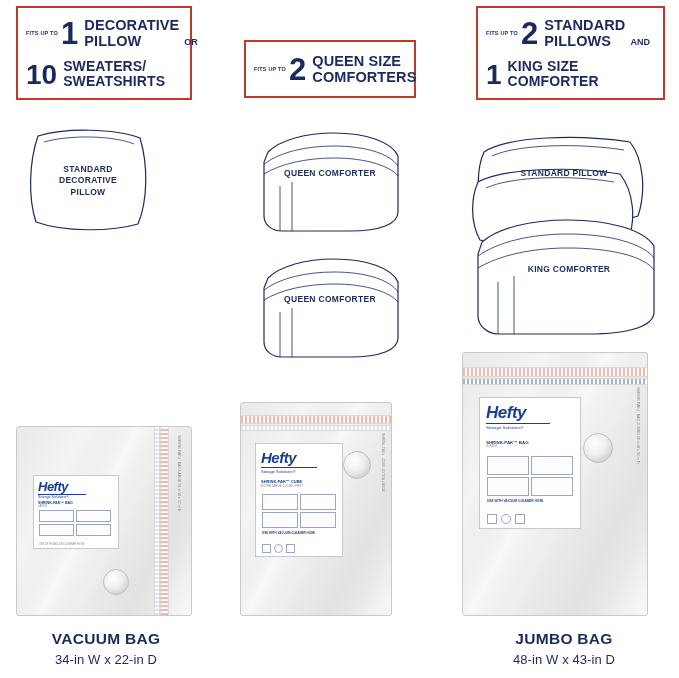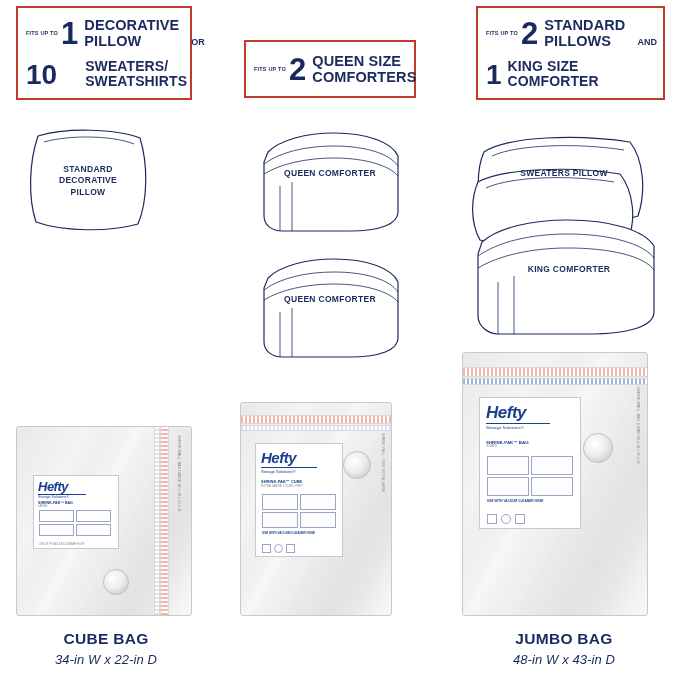--- a/index.html
+++ b/index.html
@@ -56,21 +56,21 @@
     font-weight: bold;
     color: #1b2a5e;
     line-height: 1.08;
     letter-spacing: .1px;
   }
   .cap-text.two { font-size: 14px; }
   .cap-conn {
     font-size: 9px;
     font-weight: bold;
     color: #1b2a5e;
-    margin-left: 12px;
+    margin-left: 5px;
     align-self: flex-end;
     padding-bottom: 2px;
   }
 
   #callout-large { left: 16px; top: 6px; width: 176px; height: 94px; }
   #callout-xl    { left: 244px; top: 40px; width: 172px; height: 58px; }
   #callout-jumbo { left: 476px; top: 6px; width: 189px; height: 94px; }
 
   
   .item-label {
@@ -179,39 +179,38 @@
   }
   .caption .name {
     font-size: 15.5px;
     font-weight: bold;
     letter-spacing: .3px;
     margin-bottom: 4px;
   }
   .caption .dims {
     font-size: 13px;
     letter-spacing: .1px;
-    font-style: italic;
   }
 </style>
 </head>
 <body>
 
 <div class="canvas">
 
   <div class="callout" id="callout-large">
     <div class="cap-row" style="margin-top:4px;">
       <div class="cap-fits">FITS UP TO</div>
       <div class="cap-num">1</div>
       <div class="cap-text" style="white-space:pre-line;">DECORATIVE
 PILLOW</div>
       <div class="cap-conn">OR</div>
     </div>
     <div class="cap-row" style="margin-top:10px;">
       <div class="cap-num small">10</div>
-      <div class="cap-text two" style="white-space:pre-line;margin-left:22px;">SWEATERS/
+      <div class="cap-text two" style="white-space:pre-line;">SWEATERS/
 SWEATSHIRTS</div>
     </div>
   </div>
 
   <div class="callout" id="callout-xl">
     <div class="cap-row" style="margin-top:6px;">
       <div class="cap-fits">FITS UP TO</div>
       <div class="cap-num">2</div>
       <div class="cap-text" style="white-space:pre-line;">QUEEN SIZE
 COMFORTERS</div>
@@ -265,21 +264,21 @@
     <div class="item-label abs" style="left:0; top:42px; width:152px;">QUEEN COMFORTER</div>
   </div>
 
   <div class="abs" style="left:468px; top:124px; width:192px; height:126px;">
     <svg width="192" height="126" viewBox="0 0 192 126">
       <path class="fillw" d="M16 28 C40 12, 110 10, 162 18 C176 36, 178 68, 170 92 C132 104, 52 106, 18 96 C8 76, 8 46, 16 28 Z"></path>
       <path class="ln-thin" d="M24 32 C50 20, 112 19, 156 26"></path>
       <path class="fillw" d="M10 58 C36 44, 104 42, 152 50 C166 68, 168 96, 160 116 C122 126, 44 126, 12 116 C2 98, 3 74, 10 58 Z"></path>
       <path class="ln-thin" d="M18 64 C44 52, 104 51, 146 58"></path>
     </svg>
-    <div class="item-label abs" style="left:20px; top:44px; width:152px;">SWEATERS PILLOW</div>
+    <div class="item-label abs" style="left:20px; top:44px; width:152px;">STANDARD PILLOW</div>
   </div>
 
   <div class="abs" style="left:464px; top:212px; width:200px; height:128px;">
     <svg width="200" height="128" viewBox="0 0 200 128">
       <path class="fillw" d="M18 30 C34 16, 66 8, 104 8 C146 8, 180 18, 190 34 L190 100 C190 114, 166 122, 124 122 L34 122 C24 122, 14 114, 14 104 L14 42 Z"></path>
       <path class="ln-thin" d="M14 44 C34 30, 66 22, 104 22 C146 22, 180 32, 190 46"></path>
       <path class="ln-thin" d="M14 56 C34 44, 66 36, 104 36 C146 36, 180 44, 190 58"></path>
       <path class="ln-thin" d="M34 122 L34 70 M50 122 L50 64"></path>
     </svg>
     <div class="item-label abs" style="left:20px; top:52px; width:170px;">KING COMFORTER</div>
@@ -376,21 +375,21 @@
           <div style="width:8px;height:8px;border:.5px solid #9aa6c4;"></div>
           <div style="width:8px;height:8px;border:.5px solid #9aa6c4;border-radius:50%;"></div>
           <div style="width:8px;height:8px;border:.5px solid #9aa6c4;"></div>
         </div>
       </div>
       <div class="valve" style="left:120px; top:80px; width:28px; height:28px;"></div>
     </div>
   </div>
 
   <div class="caption" style="left:6px; top:630px; width:200px;">
-    <div class="name">CUBE BAG</div>
+    <div class="name">VACUUM BAG</div>
     <div class="dims">34-in W x 22-in D</div>
   </div>
 
 
   <div class="caption" style="left:462px; top:630px; width:204px;">
     <div class="name">JUMBO BAG</div>
     <div class="dims">48-in W x 43-in D</div>
   </div>
 
 </div>

